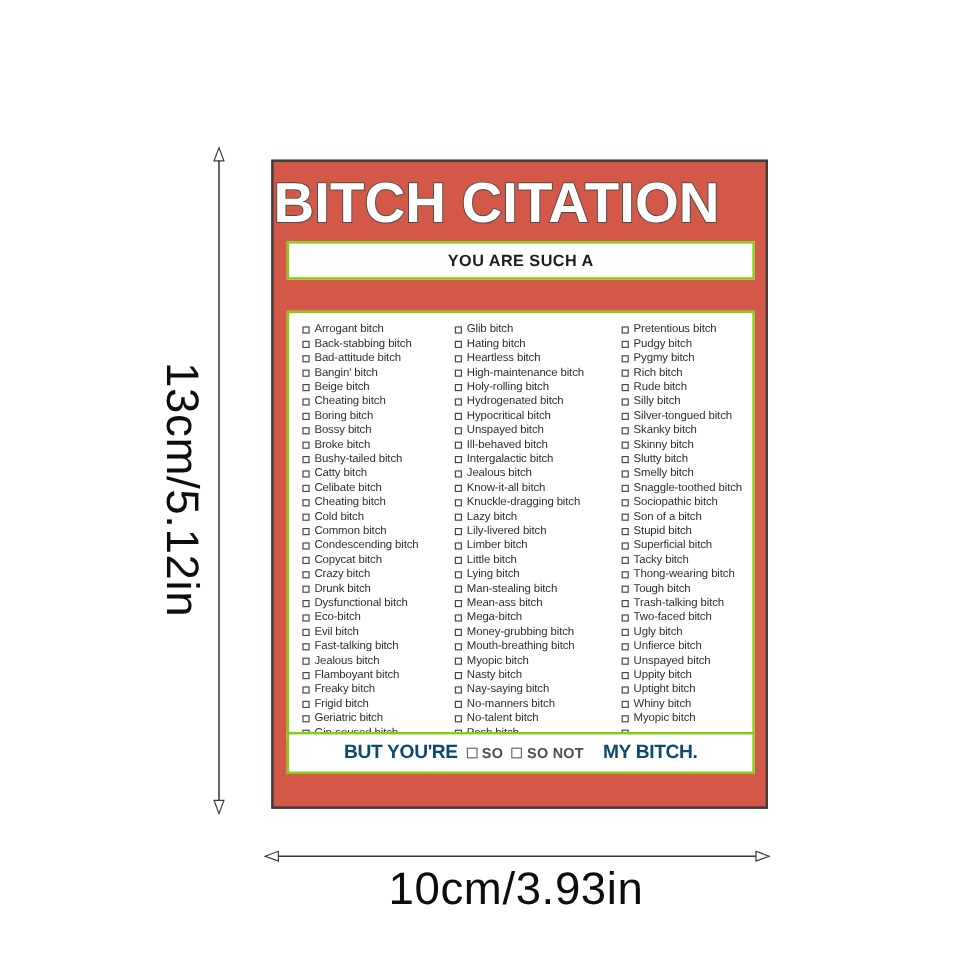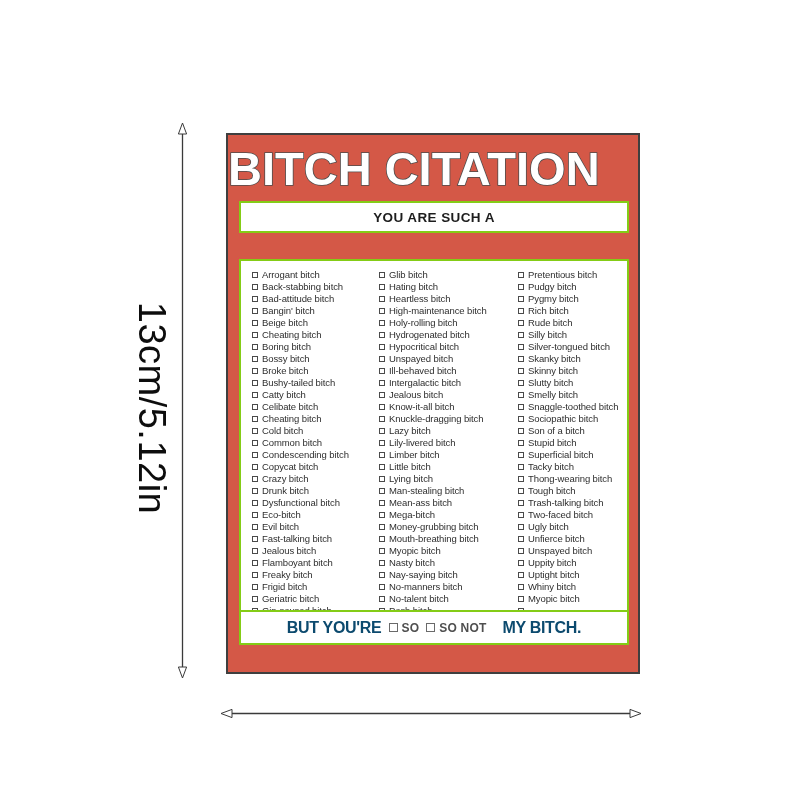--- a/index.html
+++ b/index.html
@@ -91,20 +91,21 @@
   </svg>
   <div class="dim-label-v">
     <span>13cm/5.12in</span>
   </div>
 
   <svg class="dim-arrow" style="left:220px; top:706px;" width="422" height="15" viewBox="0 0 422 15">
     <line x1="11" y1="7.5" x2="411" y2="7.5" stroke="#3a3a3a" stroke-width="1.3"></line>
     <polygon points="1,7.5 12,3.4 12,11.6" fill="#ffffff" stroke="#3a3a3a" stroke-width="1"></polygon>
     <polygon points="421,7.5 410,3.4 410,11.6" fill="#ffffff" stroke="#3a3a3a" stroke-width="1"></polygon>
   </svg>
+  <div class="dim-label-h">10cm/3.93in</div>
 
   <div class="notepad">
 
     <div class="notepad-title">BITCH CITATION</div>
 
     <div class="white-bar subtitle-bar">
       <span class="subtitle-text">YOU ARE SUCH A</span>
     </div>
 
     <div class="white-bar list-panel">

